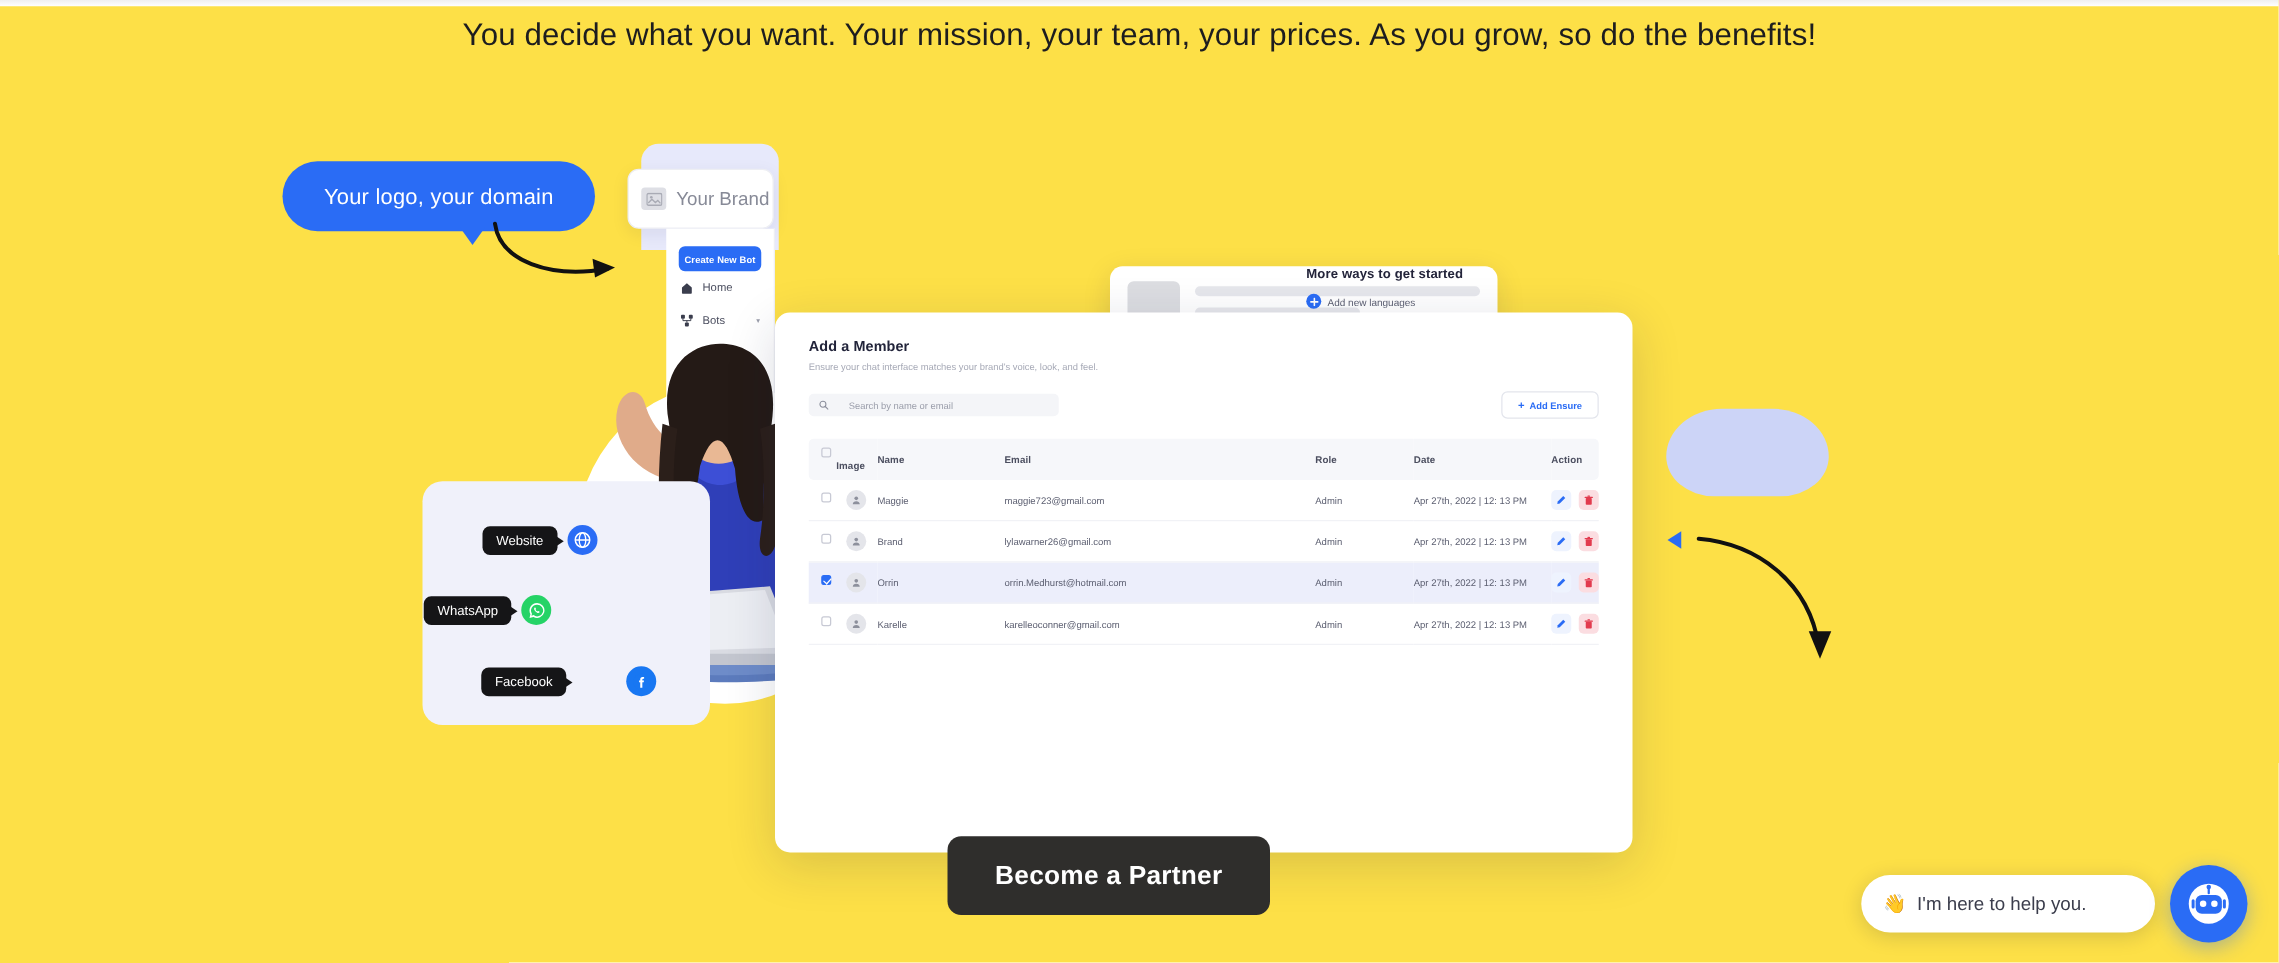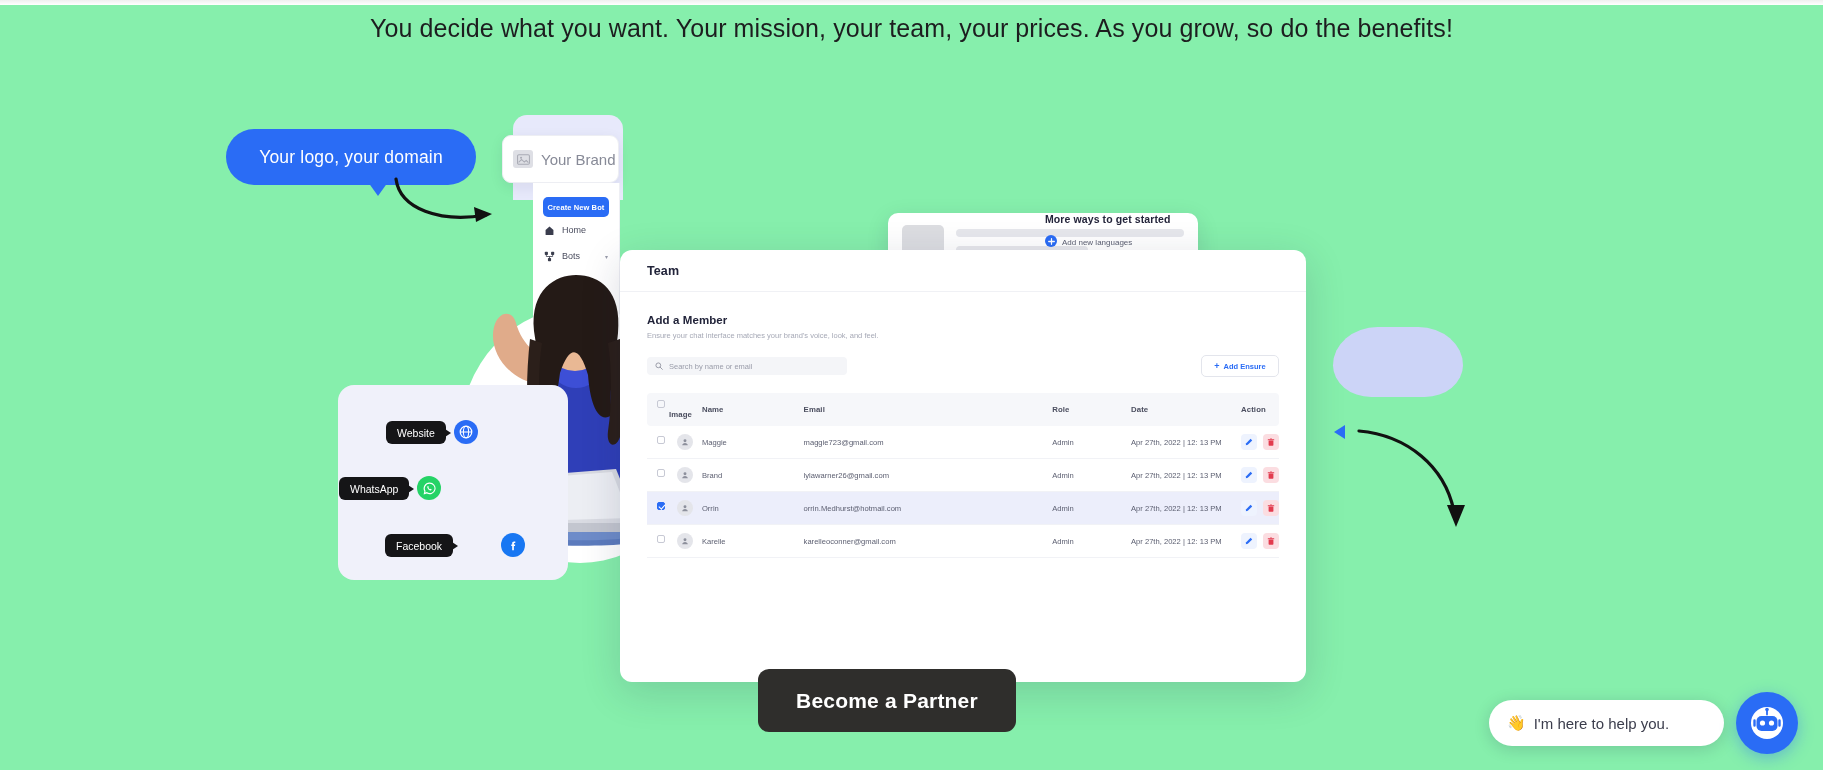--- a/index.html
+++ b/index.html
@@ -2,21 +2,21 @@
 <html><head>
 <meta charset="utf-8">
 <style>
   * { box-sizing: border-box; margin: 0; padding: 0; }
   html, body {
     width: 1823px; height: 770px;
     background: #ffffff;
     font-family: "Liberation Sans", sans-serif;
     overflow: hidden;
   }
-  #root { position: relative; width: 1823px; height: 770px; background: #86efac; }
+  #root { position: relative; width: 1823px; height: 770px; background: #fde047; }
 
   
   .top-strip { position: absolute; top: 0; left: 0; width: 1823px; height: 5px;
     background: linear-gradient(to bottom, #efefef, #ffffff); }
 
   
   .headline {
     position: absolute; top: 14px; left: 0; width: 1823px;
     text-align: center; font-size: 25px; color: #1d1d1f;
     letter-spacing: .1px; font-weight: 400; white-space: nowrap;
@@ -127,21 +127,21 @@
   .app-topbar { height: 42px; border-bottom: 1px solid #f0f1f5; display: flex; align-items: center; padding: 0 27px; }
   .app-topbar .ttl { font-size: 12.5px; font-weight: 700; color: #22243a; letter-spacing: .1px; }
 
   .app-body { padding: 22px 27px 0 27px; }
   .sec-title { font-size: 11.5px; font-weight: 700; color: #22243a; letter-spacing: .1px; }
   .sec-sub { font-size: 7.5px; color: #a6a9b6; margin-top: 5px; }
 
   .searchrow { margin-top: 15px; display: flex; align-items: center; }
   .search {
     width: 200px; height: 18px; background: #f4f5f8; border-radius: 4px;
-    display: flex; align-items: center; gap: 6px; padding: 0 8px;
+    display: flex; align-items: center; gap: 16px; padding: 0 8px;
   }
   .search .sicon { color: #8e919e; display: flex; }
   .search .stext { font-size: 7.5px; color: #9a9daa; }
   .addmember-btn {
     margin-left: auto; height: 22px; min-width: 78px; border: 1px solid #e3e5ec;
     border-radius: 5px; background: #fff; display: flex; align-items: center;
     justify-content: center; gap: 4px; color: #2a6cf5; font-size: 7.5px; font-weight: 600;
   }
   .addmember-btn .plus { font-size: 9px; line-height: 1; }
 
@@ -357,23 +357,20 @@
       <span class="chip">Facebook</span>
       <span class="chip-ico ico-fb">
         <svg width="15" height="15" viewBox="0 0 16 16">
             <circle cx="8" cy="8" r="7.2" fill="#1877f2"></circle>
             <path d="M9.6 8.4h-1.2V13H6.6V8.4H5.6V6.9h1V5.8c0-1.2.6-2 2-2h1.3v1.5H9.1c-.4 0-.7.2-.7.7v.9h1.4z" fill="#fff"></path>
           </svg>
       </span>
     </div>
 
     <div class="appcard">
-      <div class="app-topbar">
-        <span class="ttl">Team</span>
-      </div>
       <div class="app-body">
         <div class="sec-title">Add a Member</div>
         <div class="sec-sub">Ensure your chat interface matches your brand's voice, look, and feel.</div>
 
         <div class="searchrow">
           <div class="search">
             <span class="sicon">
               <svg width="8" height="8" viewBox="0 0 12 12">
                   <circle cx="5" cy="5" r="3.6" fill="none" stroke="#8e919e" stroke-width="1.3"></circle>
                   <path d="M7.8 7.8L11 11" stroke="#8e919e" stroke-width="1.3" stroke-linecap="round"></path>

